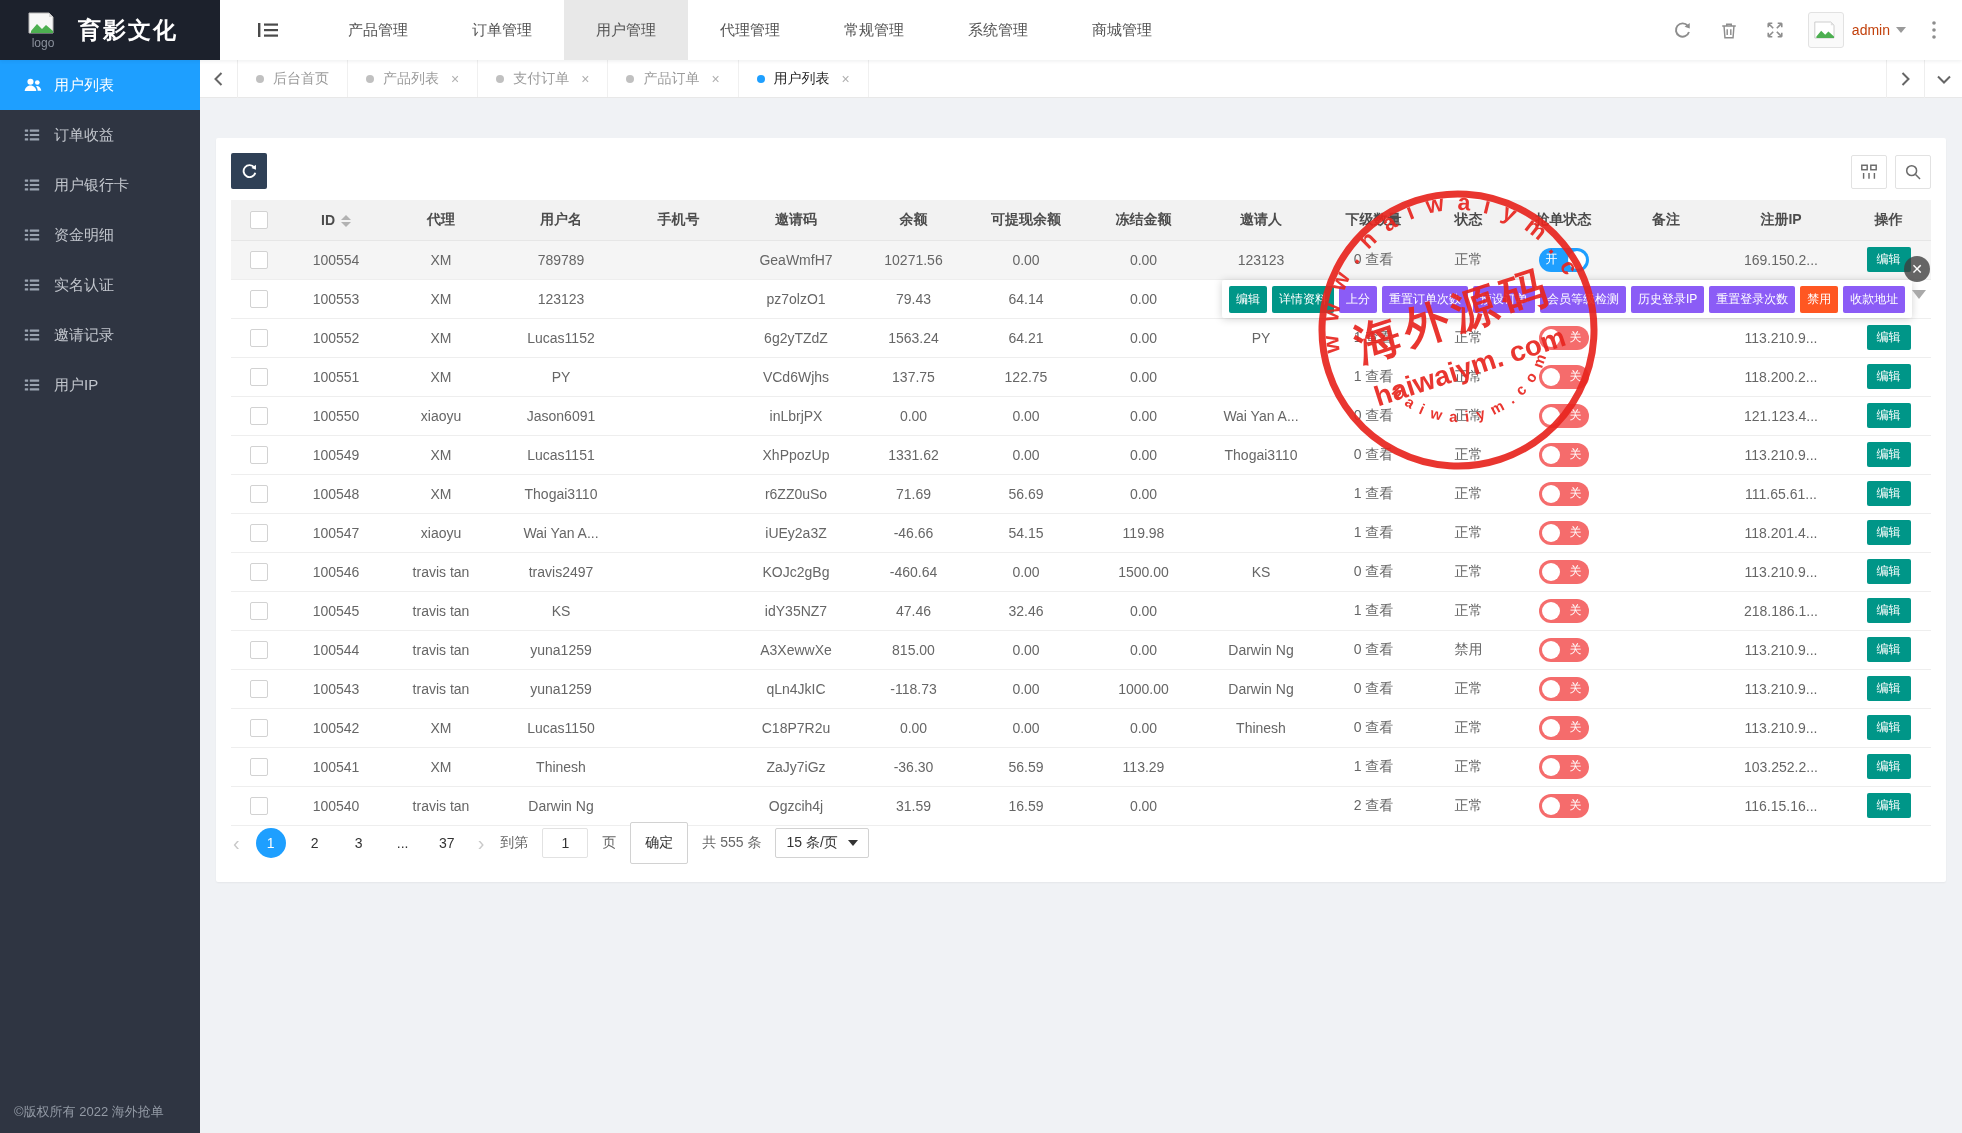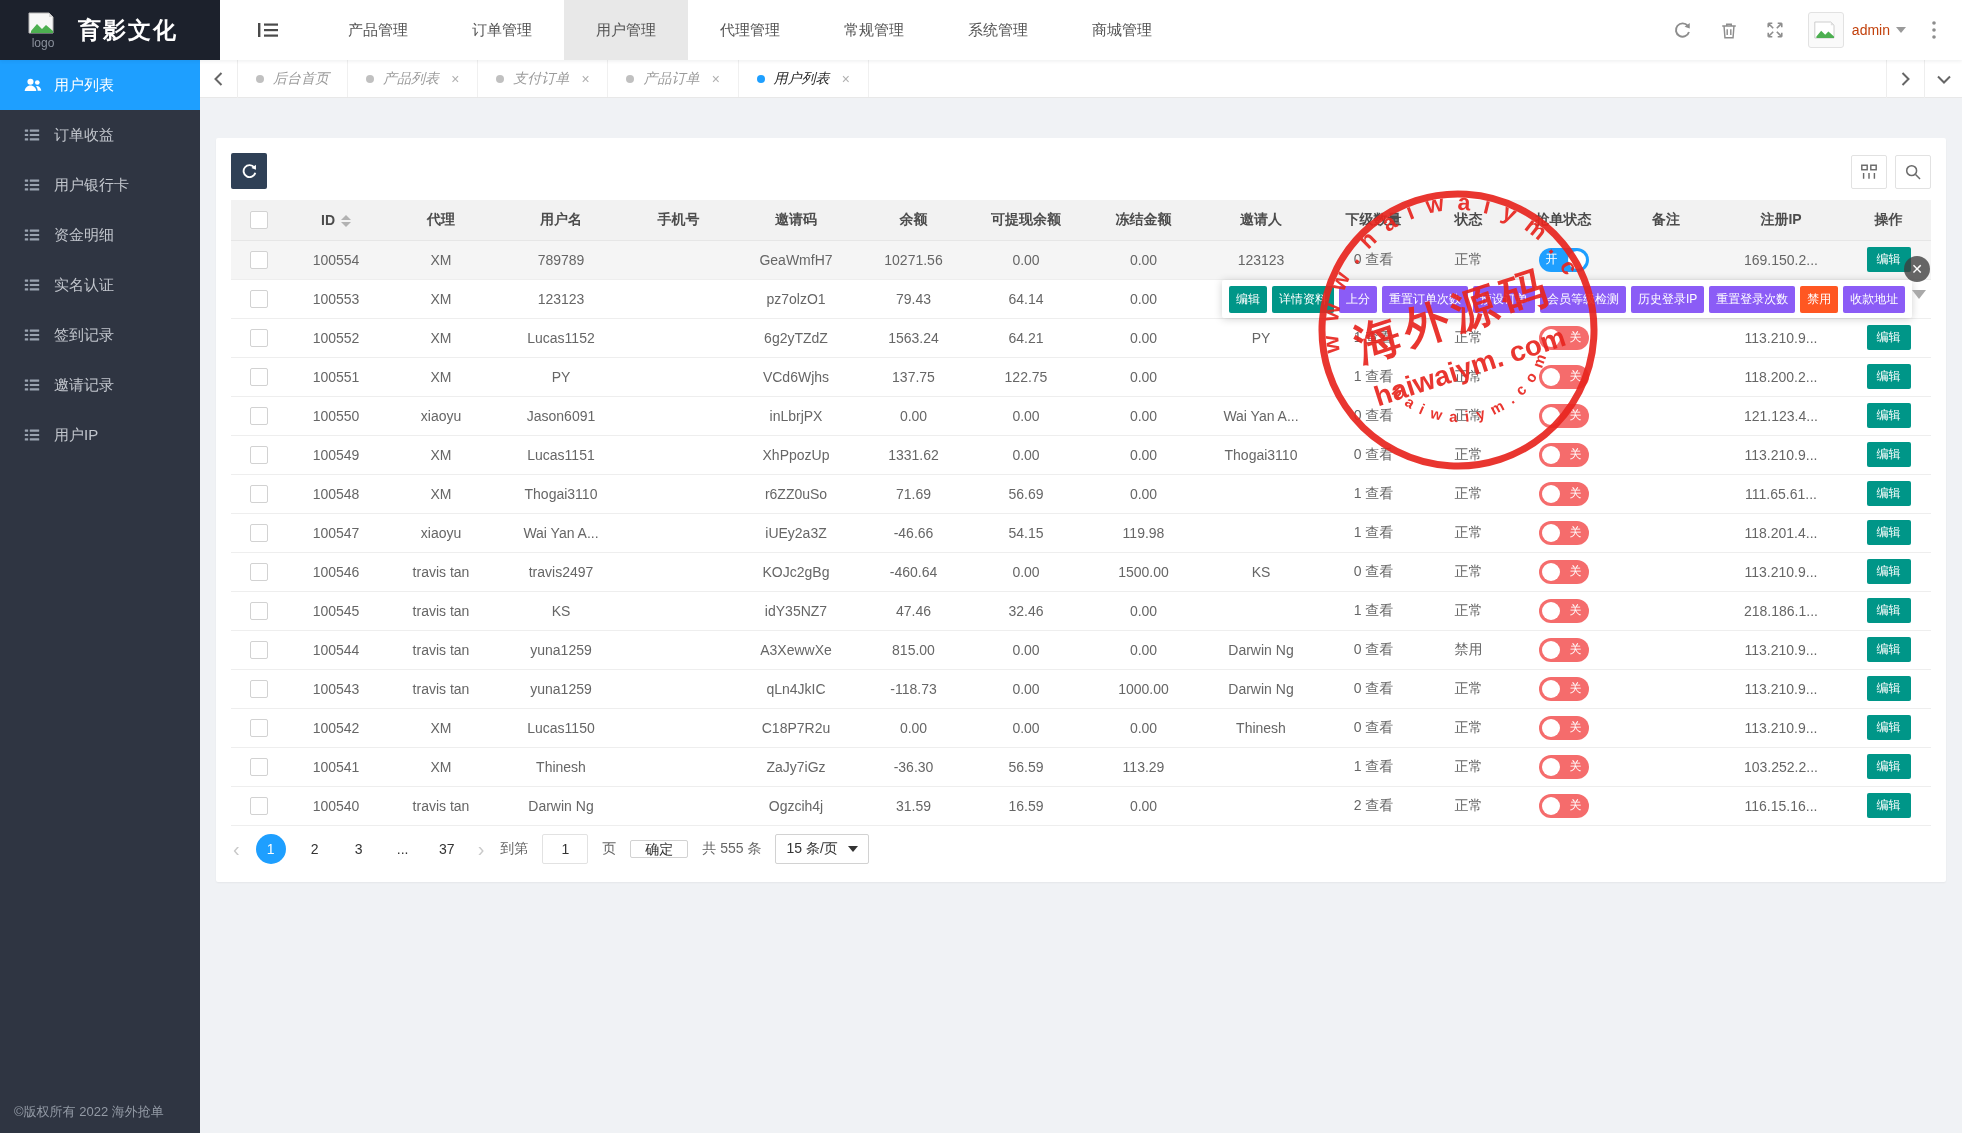--- a/index.html
+++ b/index.html
@@ -19,21 +19,21 @@
   #topbar-right { display:flex; align-items:center; padding-right:14px; }
   .tb-icon { width:46px; height:60px; display:flex; align-items:center; justify-content:center; cursor:pointer; }
   .avatar-wrap { width:36px; height:36px; border:1px solid #e2e2e2; border-radius:3px; background:#fafafa; display:flex; align-items:center; justify-content:center; margin:0 8px 0 10px; }
   .admin-name { font-size:14px; color:#c2410c; margin-right:6px; cursor:pointer; }
   .caret-down { width:0; height:0; border-left:5px solid transparent; border-right:5px solid transparent; border-top:6px solid #9a9a9a; margin-right:14px; }
 
   
   #tabbar { position:absolute; left:200px; top:60px; width:1762px; height:38px; background:#fff; border-bottom:1px solid #e8e8e8; display:flex; z-index:15; }
   .tab-nav-btn { width:38px; height:38px; display:flex; align-items:center; justify-content:center; border-right:1px solid #eee; cursor:pointer; flex:none; }
   .tab-nav-btn.right { border-right:none; border-left:1px solid #eee; }
-  #tabs-strip { flex:1; display:flex; overflow:hidden;font-style:italic; }
+  #tabs-strip { flex:1; display:flex; overflow:hidden; }
   .tab { display:flex; align-items:center; padding:0 18px; border-right:1px solid #f0f0f0; font-size:14px; color:#9a9a9a; cursor:pointer; white-space:nowrap; }
   .tab .dot { width:8px; height:8px; border-radius:50%; background:#c0c0c0; margin-right:9px; }
   .tab.active { color:#262626; }
   .tab.active .dot { background:#1E9FFF; }
   .tab .close { margin-left:12px; color:#b0b0b0; font-size:14px; line-height:1; }
 
   
   #sidebar { position:absolute; left:0; top:60px; width:200px; height:1073px; background:#2f3542; z-index:16; }
   .side-item { height:50px; display:flex; align-items:center; padding-left:24px; color:#c2c6cd; font-size:15px; cursor:pointer; }
   .side-item .sicon { width:18px; height:18px; margin-right:12px; color:#9aa3b0; display:flex; align-items:center; }
@@ -73,21 +73,21 @@
   .pbtn.green { background:#009688; } .pbtn.blue { background:#8b5cf6; } .pbtn.orange { background:#FF5722; }
   #popup-close { position:absolute; left:1688px; top:118px; width:26px; height:26px; border-radius:50%; background:rgba(60,60,60,.78); color:#fff; border:none; font-size:14px; line-height:1; cursor:pointer; z-index:11; }
   #popup-scroll-hint { position:absolute; left:1696px; top:152px; width:0; height:0; border-left:7px solid transparent; border-right:7px solid transparent; border-top:9px solid #a9a9a9; z-index:11; }
 
   
   #pagination { position:absolute; left:15px; bottom:18px; display:flex; align-items:center; gap:14px; font-size:14px; color:#333; }
   .pg-chev { color:#c9c9c9; font-size:20px; cursor:pointer; padding:0 2px; }
   .page { min-width:30px; height:30px; display:flex; align-items:center; justify-content:center; cursor:pointer; }
   .page.active { background:#1E9FFF; color:#fff; border-radius:50%; width:30px; }
   #goto-input { width:46px; height:30px; border:1px solid #e2e2e2; border-radius:2px; text-align:center; font-size:14px; color:#333; }
-  #confirm-btn { height:18px; padding:0 14px; background:#fff; border:1px solid #d2d2d2; border-radius:2px; font-size:14px; color:#333; cursor:pointer; }
+  #confirm-btn { height:42px; padding:0 14px; background:#fff; border:1px solid #d2d2d2; border-radius:2px; font-size:14px; color:#333; cursor:pointer; }
   .pg-text { color:#666; }
   #per-page { height:30px; border:1px solid #d2d2d2; border-radius:2px; display:flex; align-items:center; padding:0 10px; gap:10px; cursor:pointer; color:#333; }
   #per-page .sel-caret { width:0; height:0; border-left:5px solid transparent; border-right:5px solid transparent; border-top:6px solid #333; }
 
   
   #stamp { position:absolute; left:1308px; top:180px; width:300px; height:300px; z-index:50; pointer-events:none; opacity:.92; }
 
   svg.ic { display:block; }
 </style>
 </head>
@@ -265,33 +265,20 @@
           <svg class="ic" viewBox="0 0 20 20" width="16" height="16" fill="currentColor">
             <rect x="1" y="3" width="4.2" height="2.8" rx=".5"></rect>
             <rect x="7.2" y="3" width="11.8" height="2.8" rx=".5"></rect>
             <rect x="1" y="8.6" width="4.2" height="2.8" rx=".5"></rect>
             <rect x="7.2" y="8.6" width="11.8" height="2.8" rx=".5"></rect>
             <rect x="1" y="14.2" width="4.2" height="2.8" rx=".5"></rect>
             <rect x="7.2" y="14.2" width="11.8" height="2.8" rx=".5"></rect>
           </svg>
         </span>
         <span>实名认证</span>
-      </div>
-      <div class="side-item">
-        <span class="sicon">
-          <svg class="ic" viewBox="0 0 20 20" width="16" height="16" fill="currentColor">
-            <rect x="1" y="3" width="4.2" height="2.8" rx=".5"></rect>
-            <rect x="7.2" y="3" width="11.8" height="2.8" rx=".5"></rect>
-            <rect x="1" y="8.6" width="4.2" height="2.8" rx=".5"></rect>
-            <rect x="7.2" y="8.6" width="11.8" height="2.8" rx=".5"></rect>
-            <rect x="1" y="14.2" width="4.2" height="2.8" rx=".5"></rect>
-            <rect x="7.2" y="14.2" width="11.8" height="2.8" rx=".5"></rect>
-          </svg>
-        </span>
-        <span>签到记录</span>
       </div>
       <div class="side-item">
         <span class="sicon">
           <svg class="ic" viewBox="0 0 20 20" width="16" height="16" fill="currentColor">
             <rect x="1" y="3" width="4.2" height="2.8" rx=".5"></rect>
             <rect x="7.2" y="3" width="11.8" height="2.8" rx=".5"></rect>
             <rect x="1" y="8.6" width="4.2" height="2.8" rx=".5"></rect>
             <rect x="7.2" y="8.6" width="11.8" height="2.8" rx=".5"></rect>
             <rect x="1" y="14.2" width="4.2" height="2.8" rx=".5"></rect>
             <rect x="7.2" y="14.2" width="11.8" height="2.8" rx=".5"></rect>

